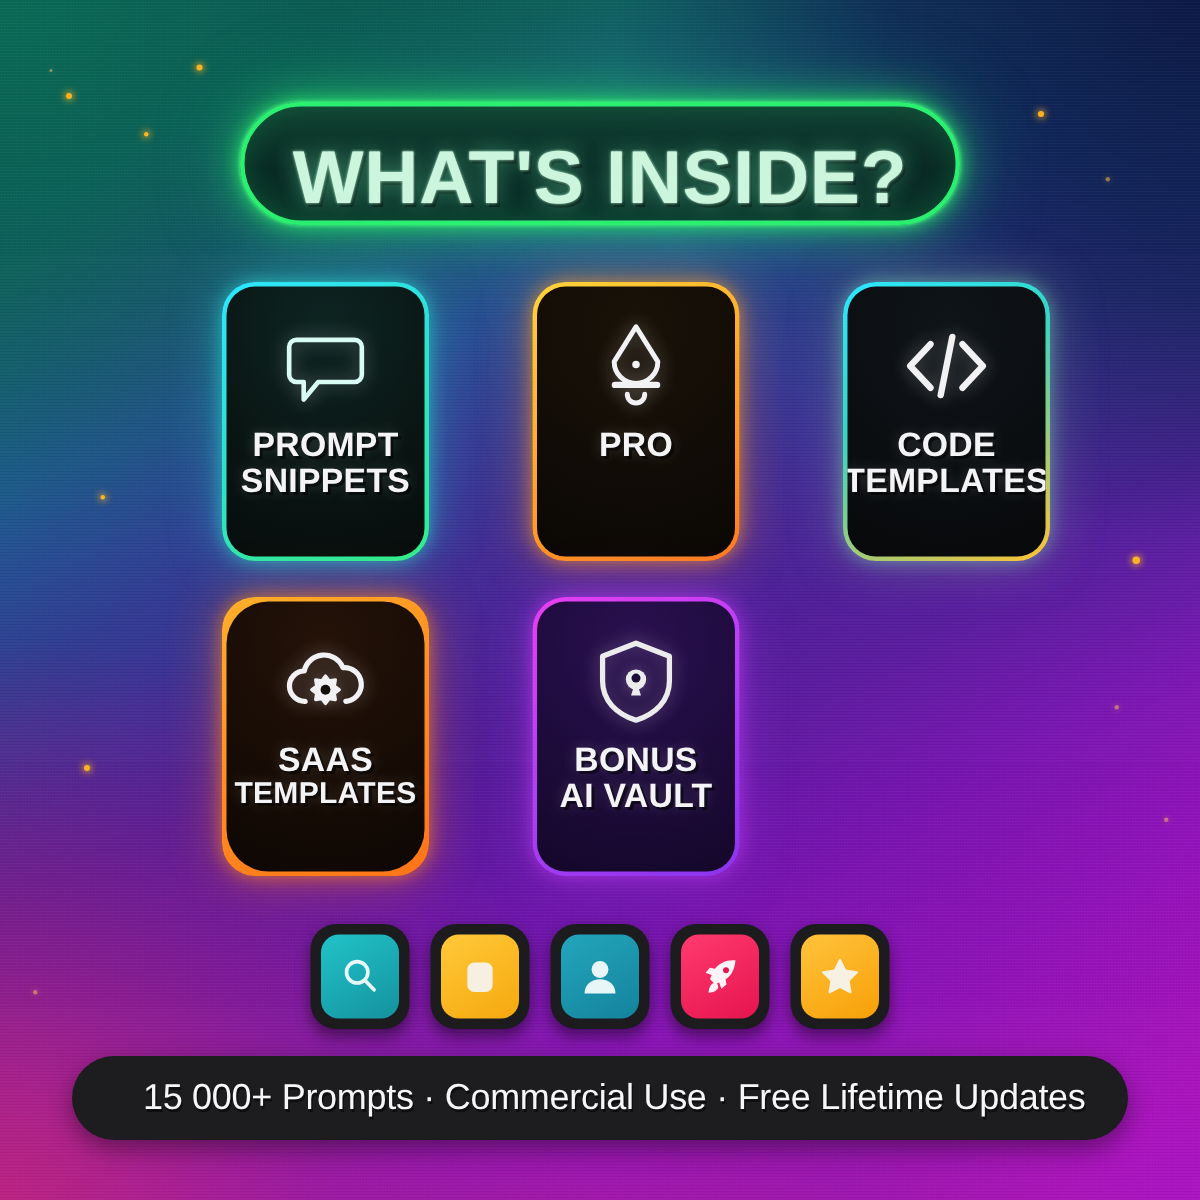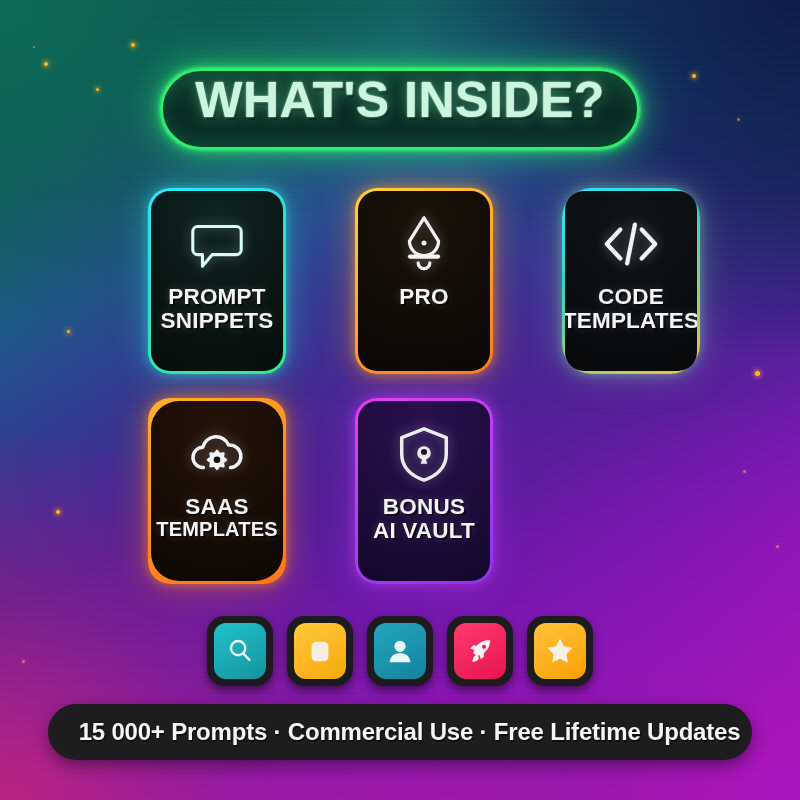--- a/index.html
+++ b/index.html
@@ -78,21 +78,21 @@
     border-radius:41px;
     border:3px solid #2bf06f;
     background:
       linear-gradient(180deg, rgba(16,64,48,.96) 0%, rgba(9,42,34,.97) 55%, rgba(10,50,38,.95) 100%);
     box-shadow:
       0 0 3px #4dff88,
       0 0 12px rgba(45,240,111,.85),
       0 0 30px rgba(40,235,110,.55),
       0 0 58px rgba(35,220,105,.35),
       inset 0 0 18px rgba(20,120,70,.45);
-    display:flex; align-items:flex-start; justify-content:center;
+    display:flex; align-items:flex-end; justify-content:center;
   }
   .title-text{
     font-size:50px;
     font-weight:bold;
     letter-spacing:.5px;
     color:#ccf5dd;
     text-shadow:
       0 0 2px rgba(200,255,225,.9),
       0 0 14px rgba(120,255,190,.45),
       2px 3px 0 rgba(0,0,0,.45);
@@ -158,21 +158,20 @@
     background:linear-gradient(150deg,#9b5cff 0%,#c63bf0 45%,#ff2d84 100%);
     box-shadow:0 0 12px rgba(214,58,200,.6), 0 0 36px rgba(214,58,200,.4);
   }
   .card.c-copy{
     background:linear-gradient(150deg,#ffd33a 0%,#ffa526 50%,#ff7a1f 100%);
     box-shadow:0 0 12px rgba(255,160,40,.6), 0 0 36px rgba(255,150,35,.4);
   }
   .card.c-code{
     background:linear-gradient(150deg,#2ee6ff 0%,#34d6c4 38%,#ffc233 100%);
     box-shadow:0 0 12px rgba(120,210,180,.55), 0 0 36px rgba(150,200,150,.35);
-    border-radius:30px;
   }
   .card.c-saas{
     background:linear-gradient(150deg,#ffb02a 0%,#ff8c1f 50%,#ff7418 100%);
     box-shadow:0 0 12px rgba(255,140,30,.62), 0 0 36px rgba(255,130,25,.42);
   }
   .card.c-bonus{
     background:linear-gradient(150deg,#e83ef0 0%,#b43ff5 45%,#8a35ee 100%);
     box-shadow:0 0 12px rgba(190,60,240,.62), 0 0 36px rgba(175,60,235,.42);
   }
   
@@ -210,21 +209,21 @@
     position:absolute;
     left:48px; top:704px;
     width:704px; height:56px;
     border-radius:28px;
     background:#1d1d1f;
     display:flex; align-items:center; justify-content:center;
     box-shadow:0 6px 16px rgba(0,0,0,.4);
   }
   .banner-text{
     font-size:24px;
-    font-weight:bold;
+    font-weight:normal;
     color:#f6f6f8;
     letter-spacing:-.2px;
     white-space:nowrap;
     text-shadow:1px 2px 0 rgba(0,0,0,.5);
     margin-left:19px;
   }
 </style>
 </head>
 <body>
 

